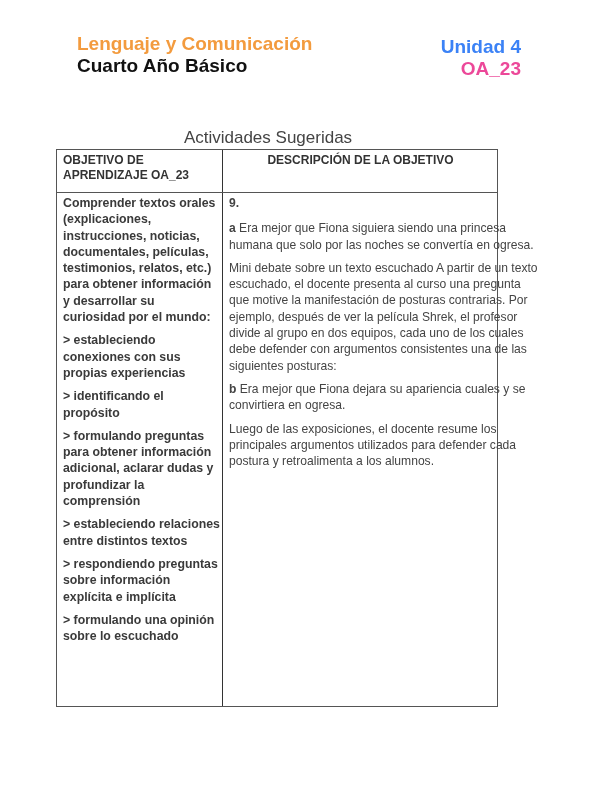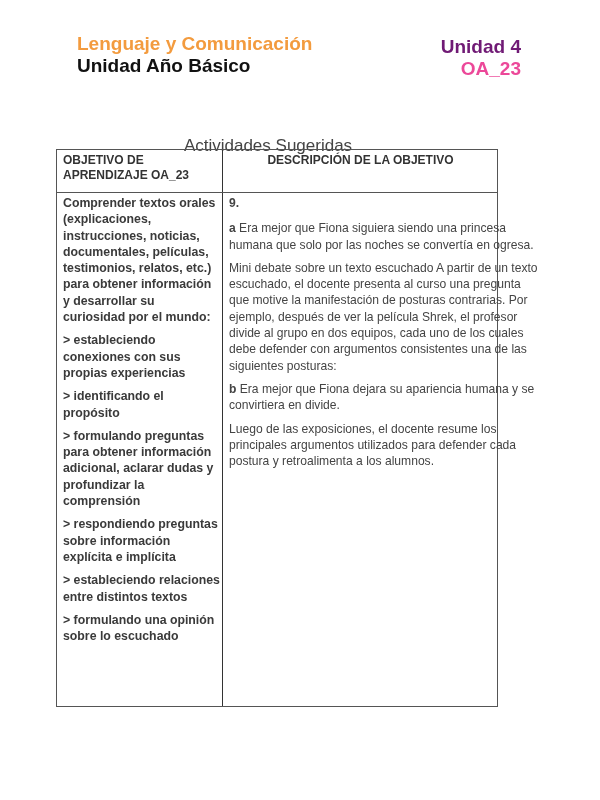--- a/index.html
+++ b/index.html
@@ -2,24 +2,24 @@
 <html><head>
   <meta charset="utf-8">
   <style>
     html, body { margin: 0; padding: 0; background: #ffffff; }
     body { width: 600px; height: 800px; position: relative; overflow: hidden; font-family: "Liberation Sans", sans-serif; color: #333333; }
 
     .hdr-left { position: absolute; left: 77px; top: 33px; }
     .hdr-right { position: absolute; right: 79px; top: 36px; text-align: right; }
     .subject { font-size: 19px; font-weight: bold; color: #F39B3E; line-height: 22px; }
     .grade { font-size: 19px; font-weight: bold; color: #111111; line-height: 22px; }
-    .unit { font-size: 19px; font-weight: bold; color: #701a75; line-height: 22px; }
+    .unit { font-size: 19px; font-weight: bold; color: #3b82f6; line-height: 22px; }
     .oa { font-size: 19px; font-weight: bold; color: #ec4899; line-height: 22px; }
 
-    .section-title { position: absolute; left: 0; width: 536px; top: 136px; text-align: center; font-size: 17px; color: #444444; }
+    .section-title { position: absolute; left: 0; width: 536px; top: 128px; text-align: center; font-size: 17px; color: #444444; }
 
     .tbl { position: absolute; left: 56px; top: 149px; width: 442px; height: 558px; border: 1.5px solid #555555; box-sizing: border-box; }
     .col-div { position: absolute; left: 165px; top: 0; bottom: 0; width: 0; border-left: 1.5px solid #333333; }
     .row-div { position: absolute; left: 0; right: 0; top: 42px; height: 0; border-top: 1.5px solid #555555; }
 
     .th-left { position: absolute; left: 6px; top: 3px; width: 155px; font-size: 12px; font-weight: bold; line-height: 15px; color: #333333; }
     .th-right { position: absolute; left: 167px; right: 0; top: 3px; text-align: center; font-size: 12px; font-weight: bold; color: #333333; line-height: 15px; }
 
     .left-col { position: absolute; left: 6px; top: 45px; width: 157px; font-size: 12.3px; font-weight: bold; line-height: 16.3px; color: #3a3a3a; }
     .left-col p { margin: 0 0 7px 0; }
@@ -27,46 +27,46 @@
     .right-col { position: absolute; left: 172px; top: 45px; width: 310px; font-size: 12.1px; line-height: 16.3px; color: #444444; }
     .right-col p { margin: 0 0 7px 0; }
     .num { font-weight: bold; margin-bottom: 9px !important; }
     .lbl { font-weight: bold; }
   </style>
 </head>
 <body>
 
 <div class="hdr-left">
   <div class="subject">Lenguaje y Comunicación</div>
-  <div class="grade">Unidad Año Básico</div>
+  <div class="grade">Cuarto Año Básico</div>
 </div>
 <div class="hdr-right">
   <div class="unit">Unidad 4</div>
   <div class="oa">OA_23</div>
 </div>
 
 <div class="section-title">Actividades Sugeridas</div>
 
 <div class="tbl">
   <div class="col-div"></div>
   <div class="row-div"></div>
 
   <div class="th-left">OBJETIVO DE APRENDIZAJE OA_23</div>
   <div class="th-right">DESCRIPCIÓN DE LA OBJETIVO</div>
 
   <div class="left-col">
     <p>Comprender textos orales (explicaciones, instrucciones, noticias, documentales, películas, testimonios, relatos, etc.) para obtener información y desarrollar su curiosidad por el mundo:</p>
     <p>&gt; estableciendo conexiones con sus propias experiencias</p>
     <p>&gt; identificando el propósito</p>
     <p>&gt; formulando preguntas para obtener información adicional, aclarar dudas y profundizar la comprensión</p>
+    <p>&gt; estableciendo relaciones entre distintos textos</p>
     <p>&gt; respondiendo preguntas sobre información explícita e implícita</p>
-    <p>&gt; estableciendo relaciones entre distintos textos</p>
     <p>&gt; formulando una opinión sobre lo escuchado</p>
   </div>
 
   <div class="right-col">
     <p class="num">9.</p>
     <p><span class="lbl">a</span><span> Era mejor que Fiona siguiera siendo una princesa humana que solo por las noches se convertía en ogresa.</span></p>
     <p>Mini debate sobre un texto escuchado A partir de un texto escuchado, el docente presenta al curso una pregunta que motive la manifestación de posturas contrarias. Por ejemplo, después de ver la película Shrek, el profesor divide al grupo en dos equipos, cada uno de los cuales debe defender con argumentos consistentes una de las siguientes posturas:</p>
-    <p><span class="lbl">b</span><span> Era mejor que Fiona dejara su apariencia humana y se convirtiera en divide.</span></p>
+    <p><span class="lbl">b</span><span> Era mejor que Fiona dejara su apariencia cuales y se convirtiera en ogresa.</span></p>
     <p>Luego de las exposiciones, el docente resume los principales argumentos utilizados para defender cada postura y retroalimenta a los alumnos.</p>
   </div>
 </div>
 
 </body></html>

